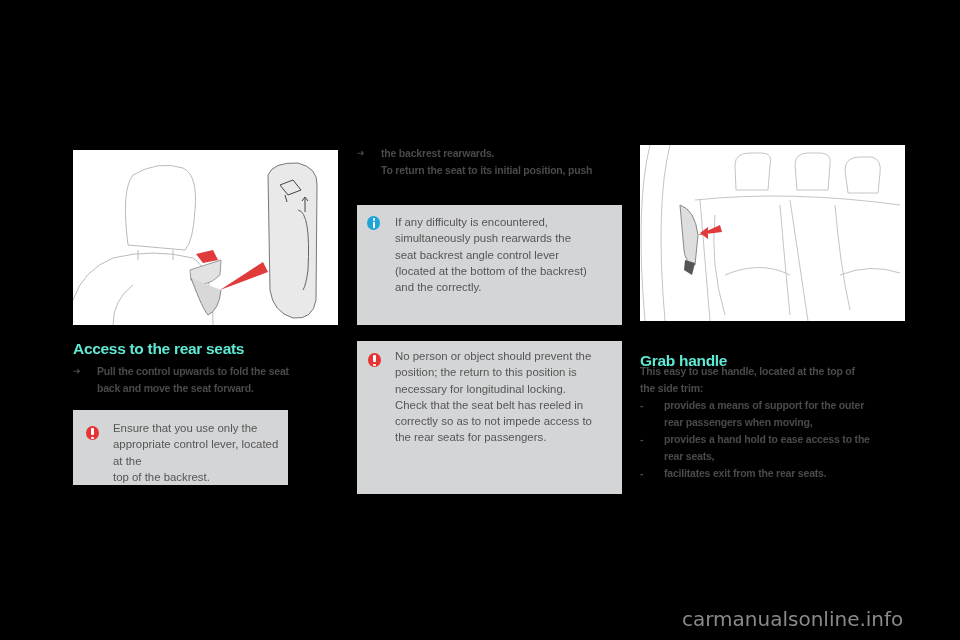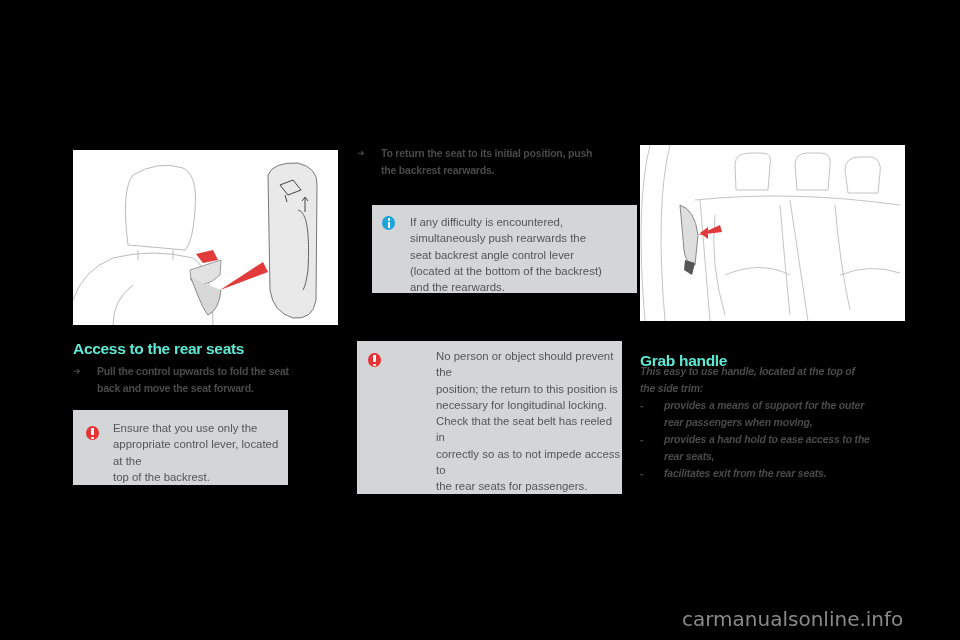--- a/index.html
+++ b/index.html
@@ -61,40 +61,40 @@
     <div>Ensure that you use only the</div>
     <div>appropriate control lever, located at the</div>
     <div>top of the backrest.</div>
   </div>
 </div>
 
 <div class="abs" style="left:357px;top:145px;width:275px;">
   <div class="bullet-row">
     <span class="bullet-mark">➜</span>
     <div class="bold-text">
+      <div>the backrest rearwards.</div>
       <div>To return the seat to its initial position, push</div>
-      <div>the backrest rearwards.</div>
     </div>
   </div>
 </div>
 
-<div class="abs note" style="left:357px;top:205px;width:265px;height:88px;margin-left:15px;">
+<div class="abs note" style="left:357px;top:205px;width:265px;height:120px;">
   <span class="icon-info" style="left:10px;top:11px;"></span>
   <div class="note-text" style="left:38px;top:9px;">
     <div>If any difficulty is encountered,</div>
     <div>simultaneously push rearwards the</div>
     <div>seat backrest angle control lever</div>
     <div>(located at the bottom of the backrest)</div>
-    <div>and the rearwards.</div>
+    <div>and the correctly.</div>
   </div>
 </div>
 
 <div class="abs note" style="left:357px;top:341px;width:265px;height:153px;">
   <span class="icon-warn" style="left:11px;top:12px;"></span>
-  <div class="note-text" style="left:38px;top:7px;margin-left:41px;">
+  <div class="note-text" style="left:38px;top:7px;">
     <div>No person or object should prevent the</div>
     <div>position; the return to this position is</div>
     <div>necessary for longitudinal locking.</div>
     <div>Check that the seat belt has reeled in</div>
     <div>correctly so as to not impede access to</div>
     <div>the rear seats for passengers.</div>
   </div>
 </div>
 
 <div class="abs img-panel" style="left:640px;top:145px;width:265px;height:176px;">
@@ -110,21 +110,21 @@
       <path d="M85 130 Q120 115 150 130 M200 130 Q230 118 260 128"></path>
     </g>
     <path d="M40 60 Q55 65 58 90 L55 120 Q45 118 44 105 Z" fill="#dedede" stroke="#888"></path>
     <path d="M45 115 L55 118 L52 130 L44 125 Z" fill="#555"></path>
     <path d="M58 90 L80 80 L82 87 Z M60 88 L68 82 L68 94 Z" fill="#e03a3a"></path>
   </svg>
 </div>
 
 <div class="abs heading" style="left:640px;top:352px;">Grab handle</div>
 
-<div class="abs bold-text" style="left:640px;top:363px;width:275px;font-style:italic;">
+<div class="abs bold-text" style="left:640px;top:363px;width:275px;">
   <div>This easy to use handle, located at the top of</div>
   <div>the side trim:</div>
   <div class="bullet-row">
     <span class="dash-mark">-</span>
     <div>
       <div>provides a means of support for the outer</div>
       <div>rear passengers when moving,</div>
     </div>
   </div>
   <div class="bullet-row">

